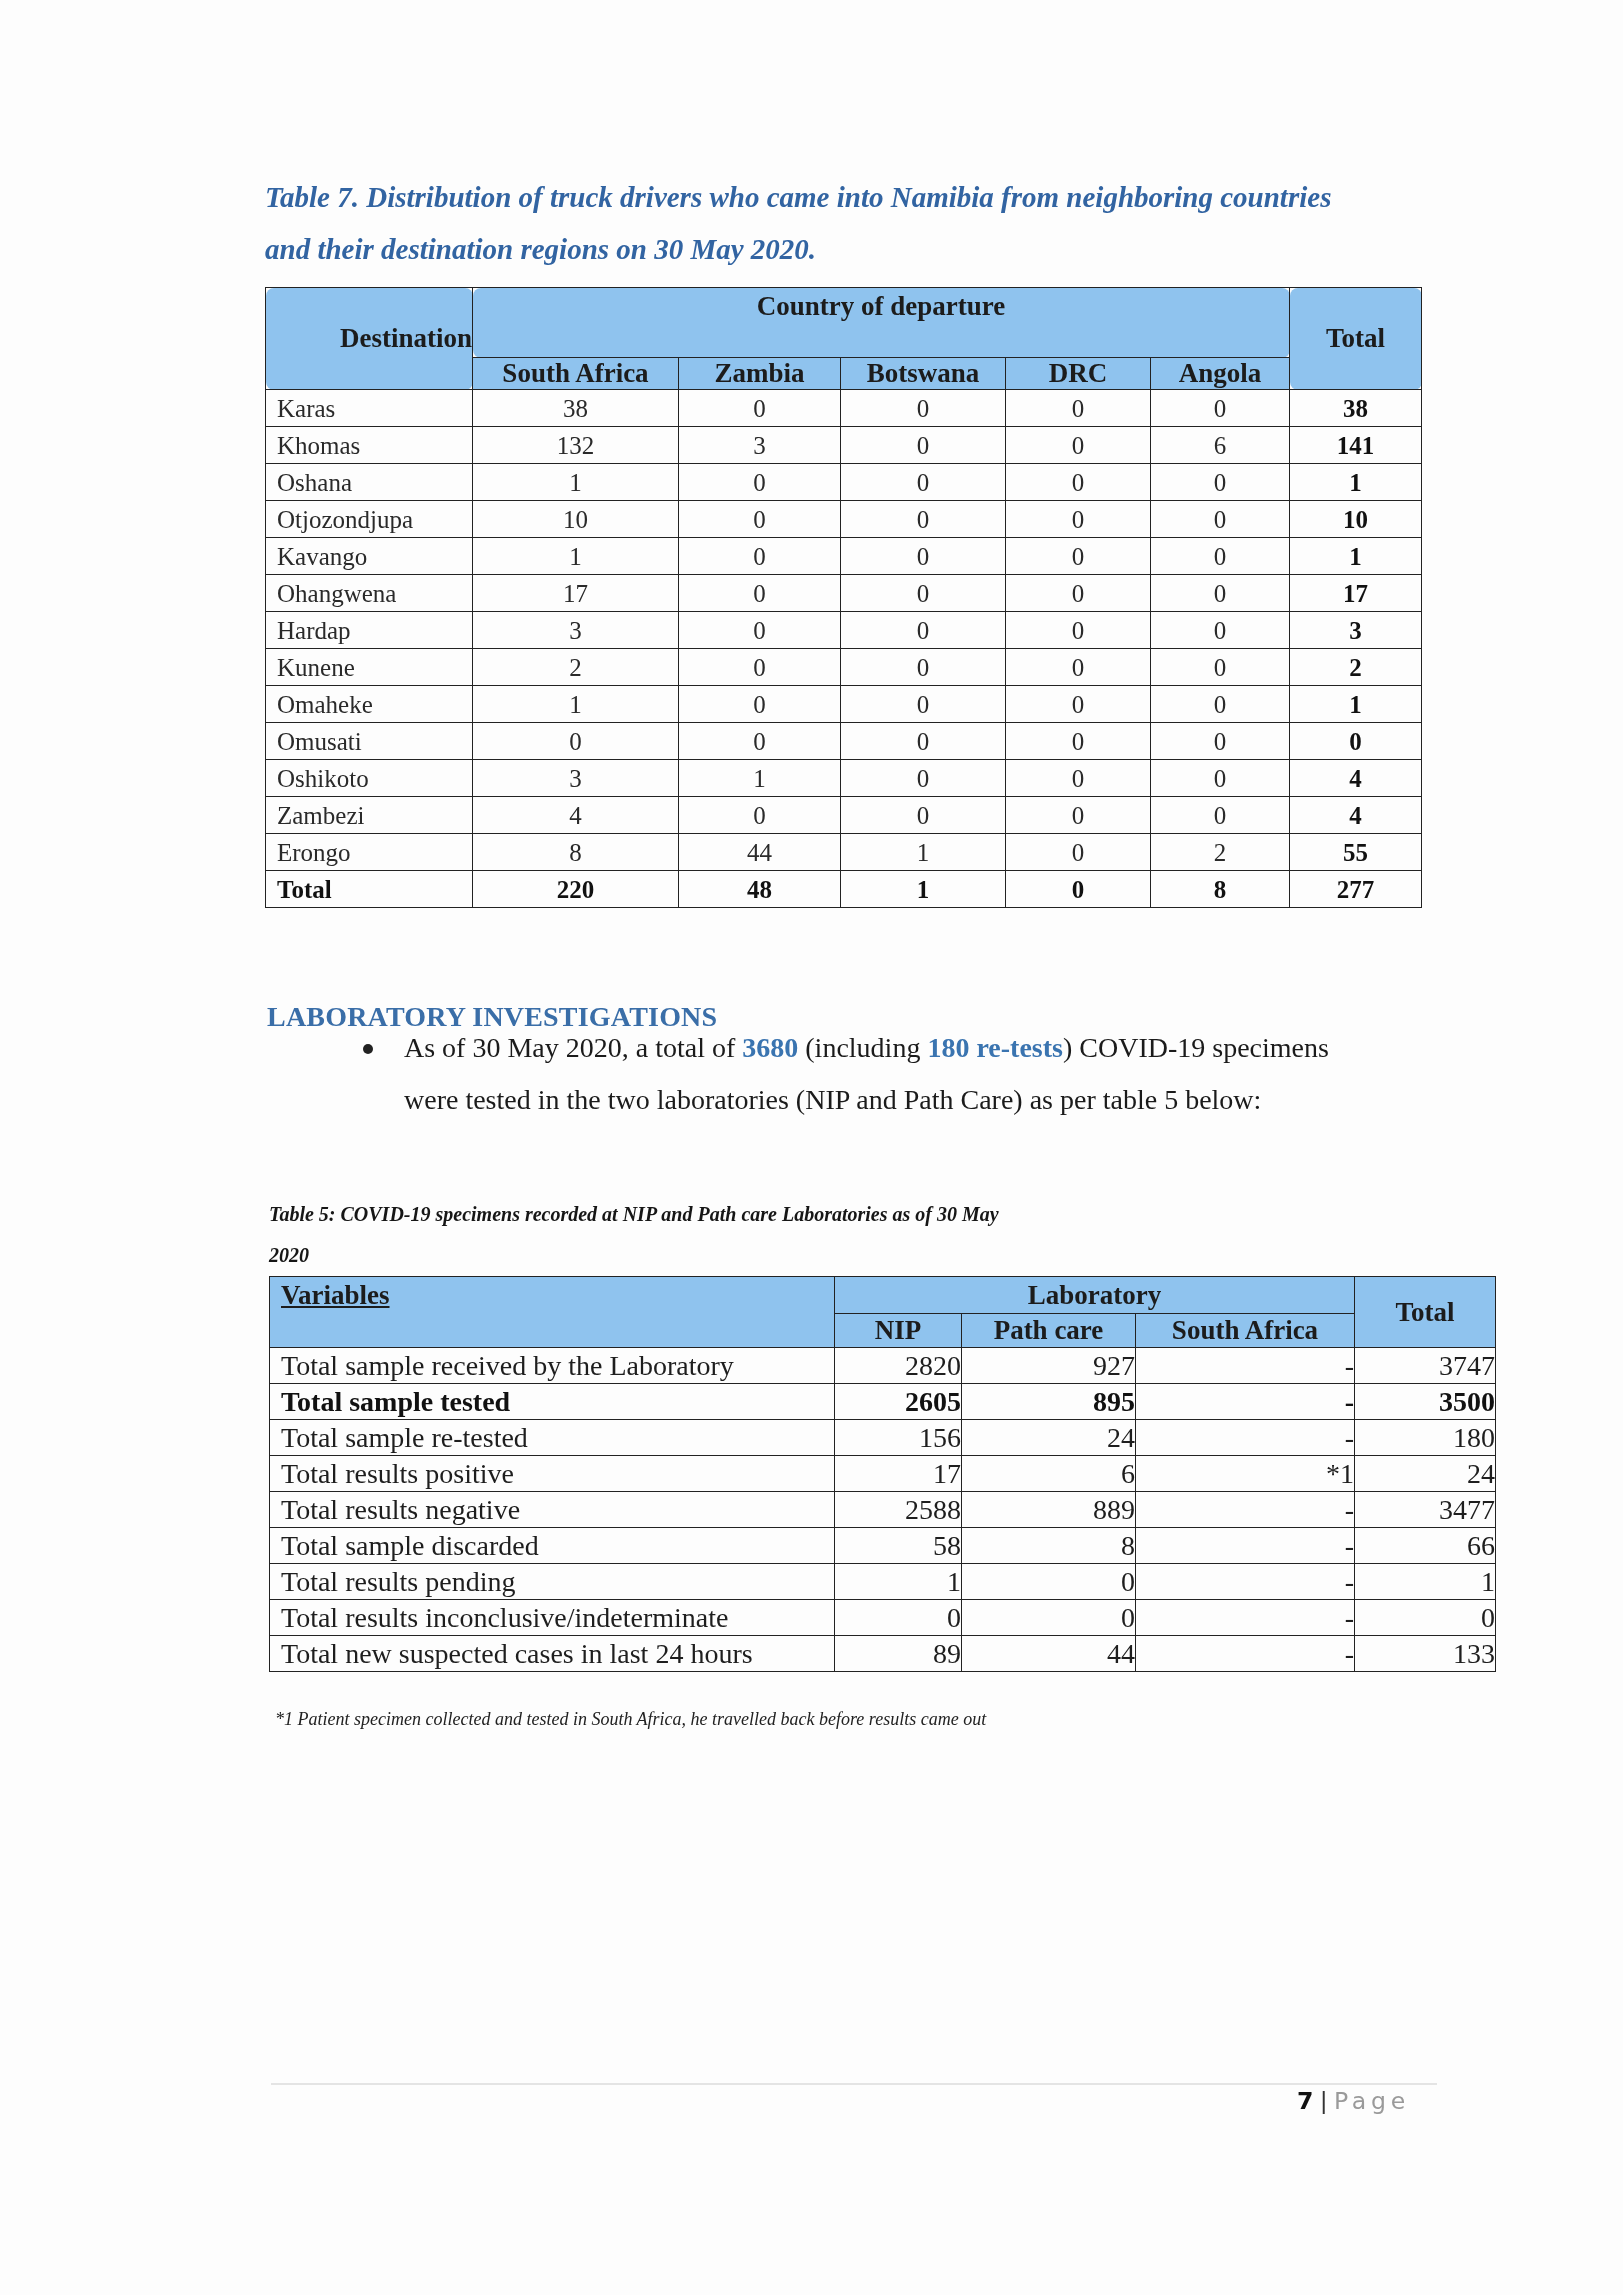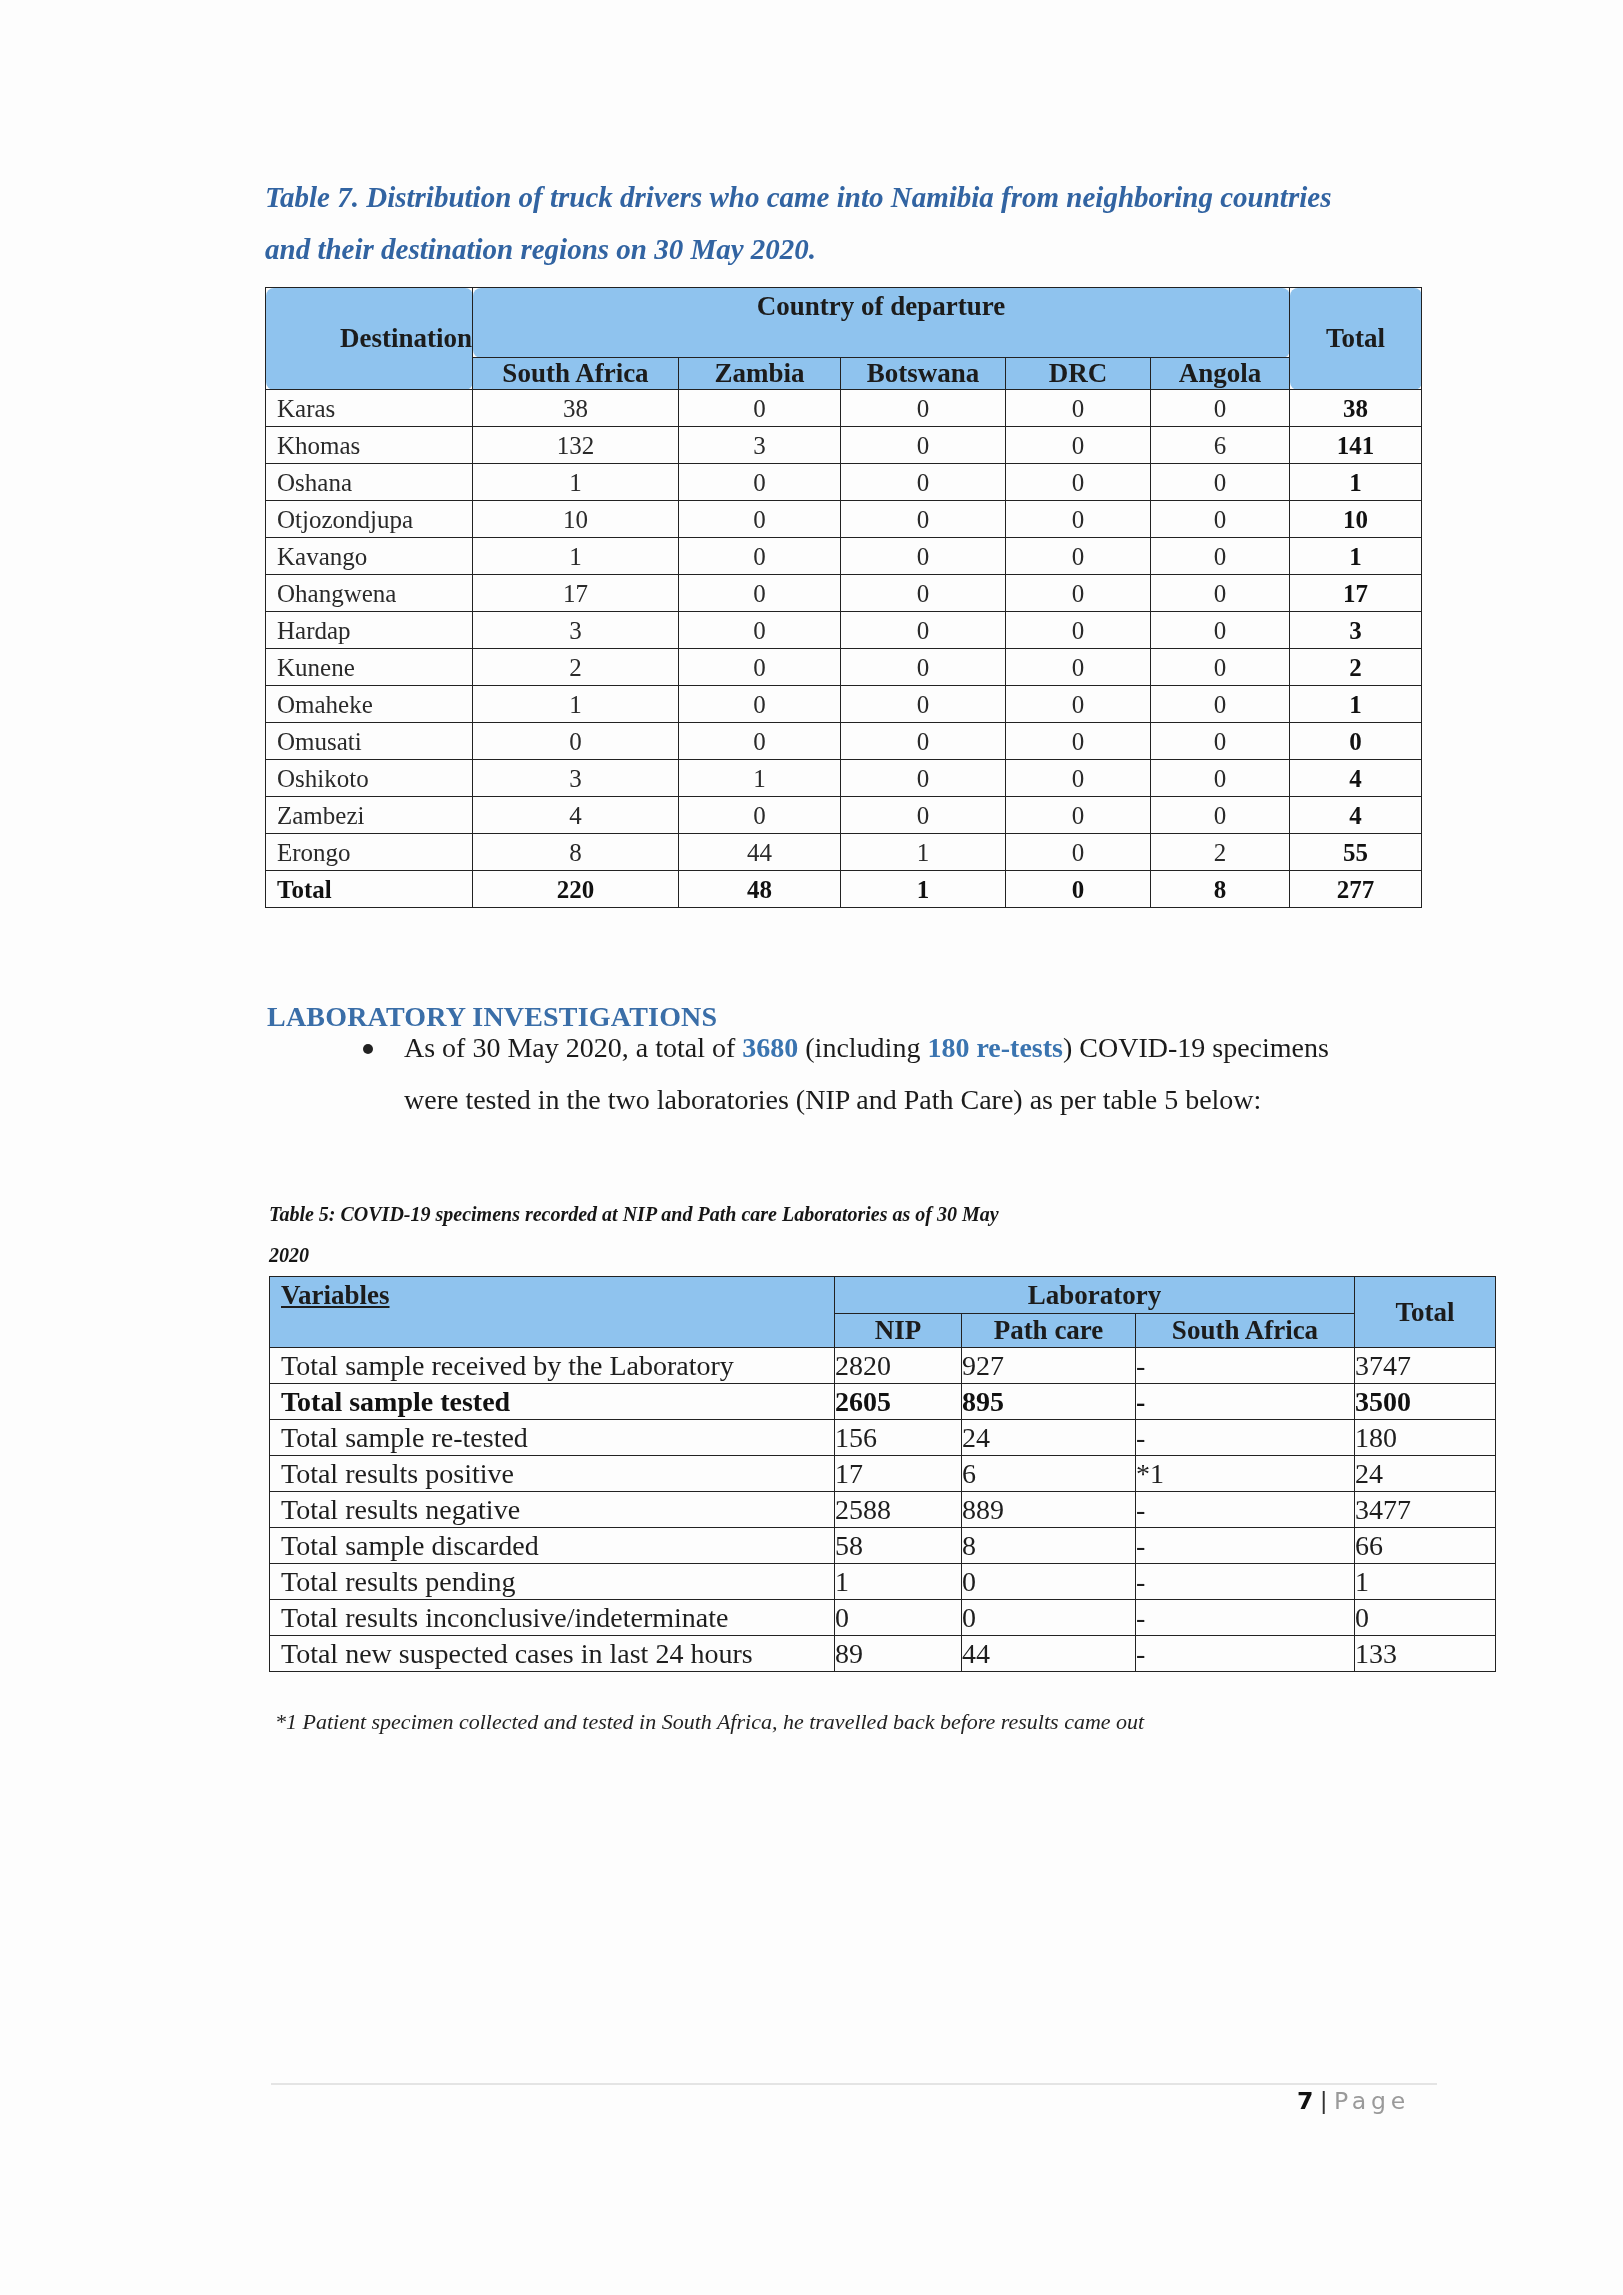--- a/index.html
+++ b/index.html
@@ -19,29 +19,29 @@
   td, th { border: 1.6px solid #222; padding: 0; }
   th { background: #8fc3ee; font-weight: bold; font-size: 27px; color: #1c1c1c; }
   #t3 { left: 265px; top: 287px; width: 1155px; }
   #t3 td { height: 36px; font-size: 25px; text-align: center; line-height: 35px; color: #2a2a2a; }
   #t3 td.dest { text-align: left; padding-left: 11px; }
   #t3 td.tot { font-weight: bold; color: #111; }
   #t3 tr.total-row td { font-weight: bold; color: #111; }
   #t3 th.h1 { height: 66px; border-radius: 8px; }
   #t3 th.h2 { height: 31px; }
   #t5 { left: 269px; top: 1276px; width: 1227px; }
-  #t5 td { height: 35px; font-size: 28px; text-align: left; line-height: 33px; color: #1e1e1e; }
+  #t5 td { height: 35px; font-size: 28px; text-align: right; line-height: 33px; color: #1e1e1e; padding-left: 48px; }
   #t5 td.var { text-align: left; padding-left: 11px; }
   #t5 tr.bold td { font-weight: bold; color: #111; }
   #t5 th.h1 { height: 36px; }
   #t5 th.h2 { height: 33px; }
   .section-head { font-size: 28px; font-weight: bold; color: #3a6ea8; letter-spacing: 0.2px; margin-top: 21px; }
   .body-text { font-size: 28px; color: #1b1b1b; line-height: 52px; }
   .hl { color: #3a74b0; font-weight: bold; margin-top: 12px; }
-  .footnote { font-style: italic; font-size: 22px; color: #222; }
+  .footnote { font-style: italic; font-size: 18px; color: #222; }
   .footer-rule { left: 271px; top: 2083px; width: 1166px; height: 1.6px; background: #e4e4e4; }
   .page-no { font-family: "DejaVu Sans", sans-serif; font-size: 23.6px; }
   .page-no .num { font-weight: bold; color: #111; }
   .page-no .bar { color: #333; margin: 0 6.3px; }
   .page-no .lbl { color: #9a9a9a; letter-spacing: 4.7px; }
 </style>
 </head>
 <body>
 
 <div class="abs caption" style="left:265px; top:171px; width:1178px;">

